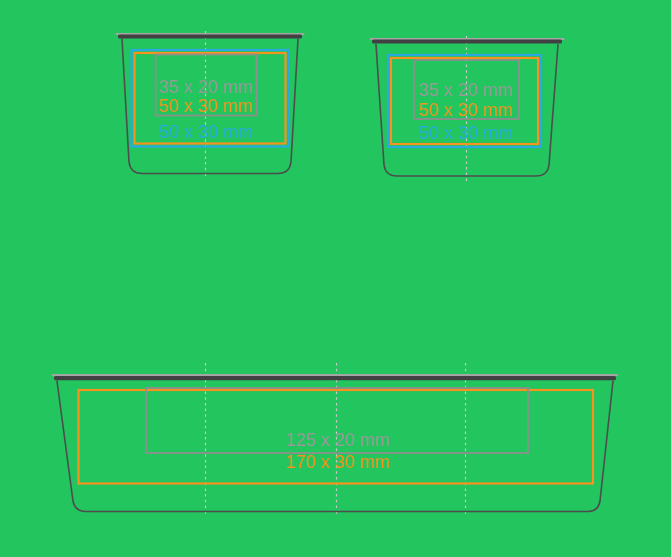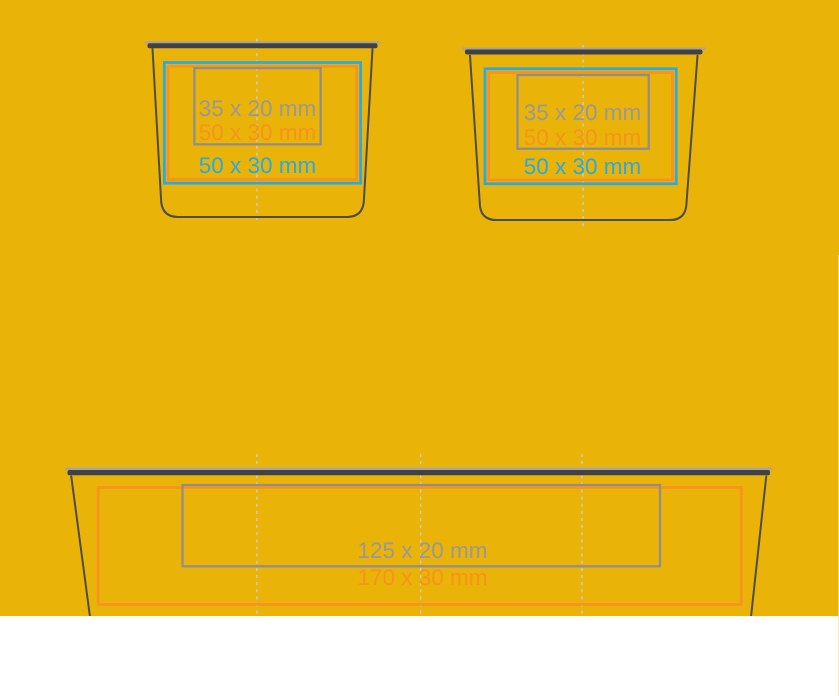--- a/index.html
+++ b/index.html
@@ -1,16 +1,16 @@
 <!DOCTYPE html>
 <html style="--blue: #29abe2; --orange: #f7931e; --gray-label: #999999; --gray-rect: #8e8e8e; --outline: #4d4d4d; --rim-dark: #414042; --rim-light: #a5a5a5; --dash: #c9c9c9;"><head>
 <meta charset="utf-8">
 <style>
   html,body{margin:0;padding:0;background:#ffffff;}
-  .stage{position:relative;width:671px;height:493px;background:#eab308;overflow:hidden;text-align:center;}
+  .stage{position:relative;width:671px;height:557px;background:#22c55e;overflow:hidden;text-align:center;}
   svg{display:block;}
   .outline{fill:none;stroke:var(--outline);stroke-width:1.6;stroke-linecap:round;stroke-linejoin:round;}
   .rim-dark{fill:var(--rim-dark);}
   .rim-light{fill:var(--rim-light);}
   .dash{stroke:var(--dash);stroke-width:1.2;stroke-dasharray:2.5 3.2;fill:none;}
   .pa{fill:none;}
   .pa.blue{stroke:var(--blue);stroke-width:2.2;}
   .pa.orange{stroke:var(--orange);stroke-width:2.2;}
   .pa.gray{stroke:var(--gray-rect);stroke-width:1.8;}
   text.lbl{font-family:"Liberation Sans",sans-serif;font-size:18px;text-anchor:middle;}

